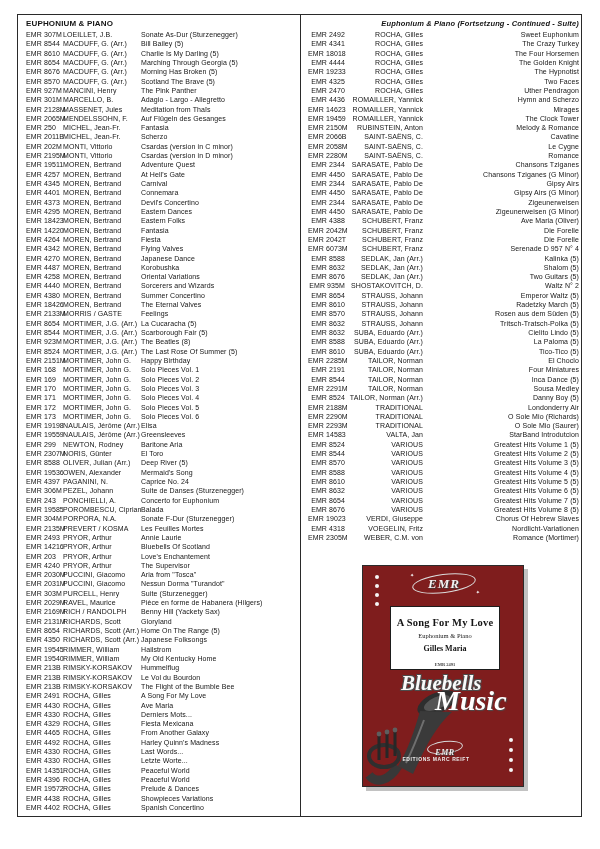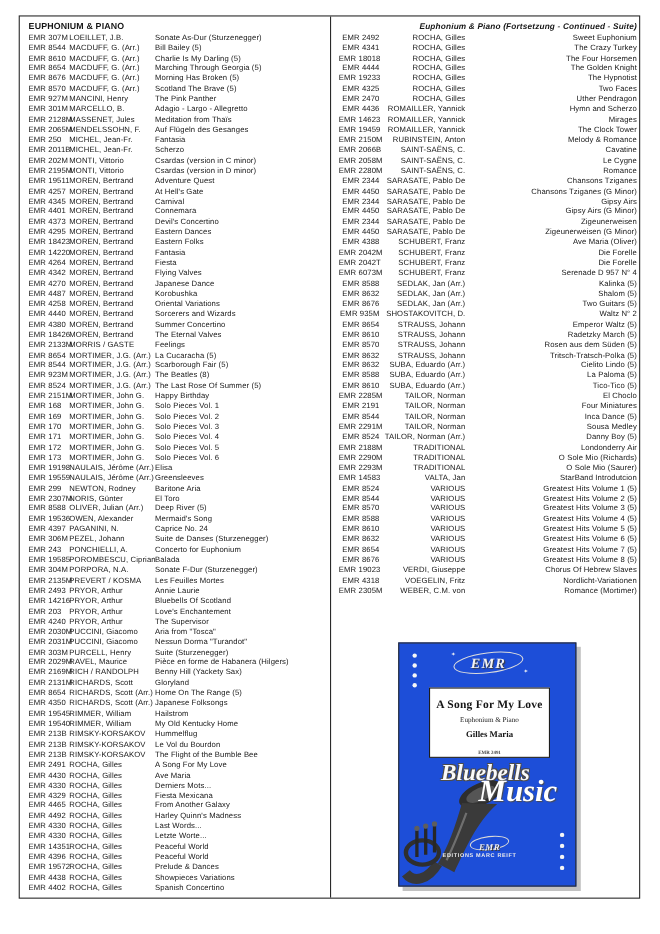--- a/index.html
+++ b/index.html
@@ -819,21 +819,21 @@
         <div class="row">
           <span class="cell-num">EMR 2305M</span>
           <span class="cell-composer">WEBER, C.M. von</span>
           <span class="cell-title">Romance (Mortimer)</span>
         </div>
       </div>
   </div>
 
 </div>
 
-<div class="cover" style="background: #1d4ed8; margin-top: 19px;">
+<div class="cover" style="background: #7f1d1d;">
 
   <div class="dots dots-tl">
     <div class="dot"></div>
     <div class="dot"></div>
     <div class="dot"></div>
     <div class="dot"></div>
   </div>
 
   <div class="cover-logo">
     <span class="logo-star star-tl">✦</span>

